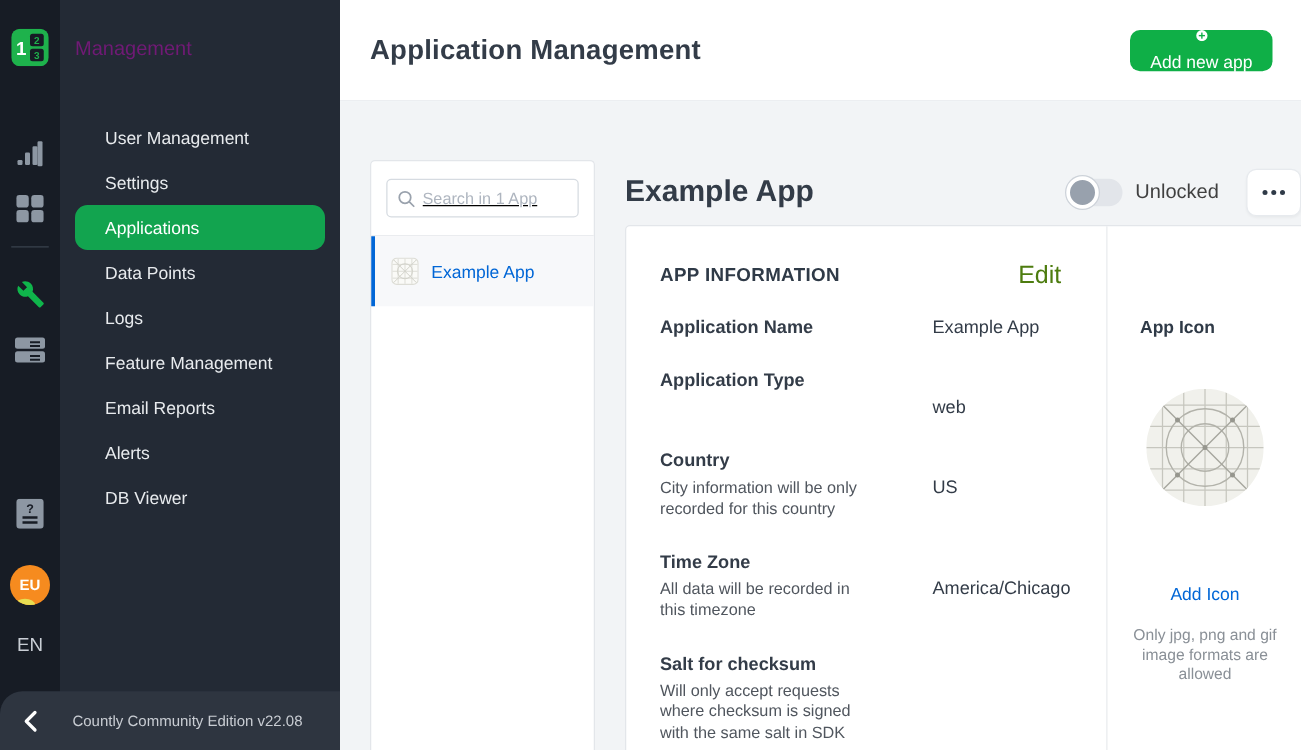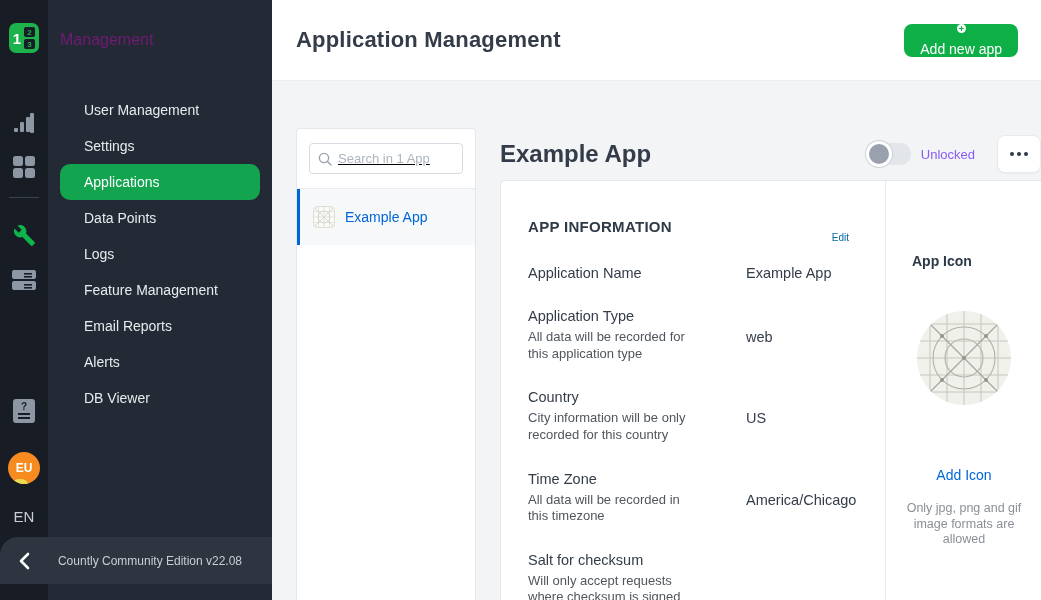--- a/index.html
+++ b/index.html
@@ -22,21 +22,21 @@
   .avatar span { position:relative; z-index:1; }
   .lang { position:absolute; left:0; top:508px; width:48px; text-align:center; color:#C9CED5;
           font-size:15px; cursor:pointer; }
 
   .mgmt-title { position:absolute; left:60px; top:31px; color:#701a75; font-size:16px; font-weight:500; }
   .menu-list { position:absolute; left:48px; top:92px; width:224px; }
   .menu-item { height:36px; display:flex; align-items:center; padding-left:24px; margin:0 12px;
                color:#E8EBEE; font-size:14px; border-radius:10px; cursor:pointer; }
   .menu-item.active { background:#12A44F; color:#fff; font-weight:500; }
 
-  .side-footer { position:absolute; left:0; bottom:16px; width:272px; height:47px; background:#2E3540;
+  .side-footer { position:absolute; left:0; bottom:0; width:272px; height:47px; background:#2E3540;
                  border-top-left-radius:18px; display:flex; align-items:center; }
   .side-footer .chev { width:48px; display:flex; justify-content:center; cursor:pointer; }
   .side-footer .ver { flex:1; text-align:center; padding-right:20px; color:#C9CDD3; font-size:12px; }
 
   
   .main-header { position:absolute; left:272px; top:0; width:769px; height:81px; background:#fff;
                  display:flex; align-items:center; justify-content:space-between; padding:0 23px 0 24px;
                  border-bottom:1px solid #ECEEF1; }
   .page-title { font-size:22px; font-weight:700; color:#333C48; letter-spacing:.2px; }
   .add-btn { display:flex; align-items:center; gap:8px; background:#0FAF47; color:#fff; border:none;
@@ -57,36 +57,36 @@
   .app-row .app-name { color:#0166D6; font-size:14px; font-weight:500; }
 
   
   .detail-head { position:absolute; left:500px; top:128px; width:541px; height:52px;
                  display:flex; align-items:center; }
   .detail-title { font-size:24px; font-weight:600; color:#333C48; flex:1; }
   .toggle { position:relative; width:44px; height:22px; background:#E2E5EA; border-radius:11px;
             cursor:pointer; margin-right:10px; }
   .toggle .knob { position:absolute; left:-1px; top:-2px; width:26px; height:26px; border-radius:50%;
             background:#98A1AD; border:3px solid #fff; box-shadow:0 0 0 1px #CDD2D9; }
-  .lock-label { color:#8b5cf6; font-size:13px; margin-right:22px; }
+  .lock-label { color:#404040; font-size:16px; margin-right:22px; }
   .more-btn { width:44px; height:38px; background:#fff; border:1px solid #E7EAEE; border-radius:8px;
               display:flex; align-items:center; justify-content:center; gap:3px; cursor:pointer;
               box-shadow:0 1px 2px rgba(0,0,0,.04); }
   .more-btn i { width:4px; height:4px; border-radius:50%; background:#2F3A47; }
 
   
   .detail-card { position:absolute; left:500px; top:180px; width:560px; height:440px; background:#fff;
                  border:1px solid #E3E6EA; border-radius:4px; display:flex; }
   .info-col { width:384px; padding:28px 36px 0 27px; }
   .info-head { display:flex; align-items:center; justify-content:space-between; margin-bottom:22px; }
   .info-title { font-size:15px; font-weight:700; color:#2F3A47; letter-spacing:.3px; }
-  .edit-link { font-size:10px; color:#0369a1; text-decoration:none; cursor:pointer;margin-top:23px; }
+  .edit-link { font-size:20px; color:#4d7c0f; text-decoration:none; cursor:pointer; }
 
   .field-row { display:grid; grid-template-columns:218px 1fr; margin-bottom:27px; }
-  .field-label { grid-column:1; font-size:14.5px; font-weight:400; color:#333C48; }
+  .field-label { grid-column:1; font-size:14.5px; font-weight:700; color:#333C48; }
   .field-desc { grid-column:1; max-width:172px; font-size:13px; color:#50565E; line-height:1.28;
                 margin-top:5px; }
   .field-value { grid-column:2; grid-row:2; font-size:14.5px; color:#333C48; margin-top:5px; }
   .field-row.no-desc .field-value { grid-row:1; margin-top:0; }
 
   .icon-col { flex:1; border-left:1px solid #E9EBEE; padding-top:26px; }
   .icon-col-inner { width:156px;margin-top:46px; }
   .icon-col-title { font-size:14px; font-weight:700; color:#2F3A47; padding-left:26px; }
   .big-icon { display:flex; justify-content:center; margin-top:42px; }
   .add-icon-link { display:block; text-align:center; margin-top:62px; color:#0166D6; font-size:14px;
@@ -239,21 +239,20 @@
       <a class="edit-link">Edit</a>
     </div>
 
     <div class="field-row no-desc">
       <div class="field-label">Application Name</div>
       <div class="field-value">Example App</div>
     </div>
 
     <div class="field-row">
       <div class="field-label">Application Type</div>
-      <div class="field-desc">All data will be recorded for this application type</div>
       <div class="field-value">web</div>
     </div>
 
     <div class="field-row">
       <div class="field-label">Country</div>
       <div class="field-desc">City information will be only recorded for this country</div>
       <div class="field-value">US</div>
     </div>
 
     <div class="field-row">

